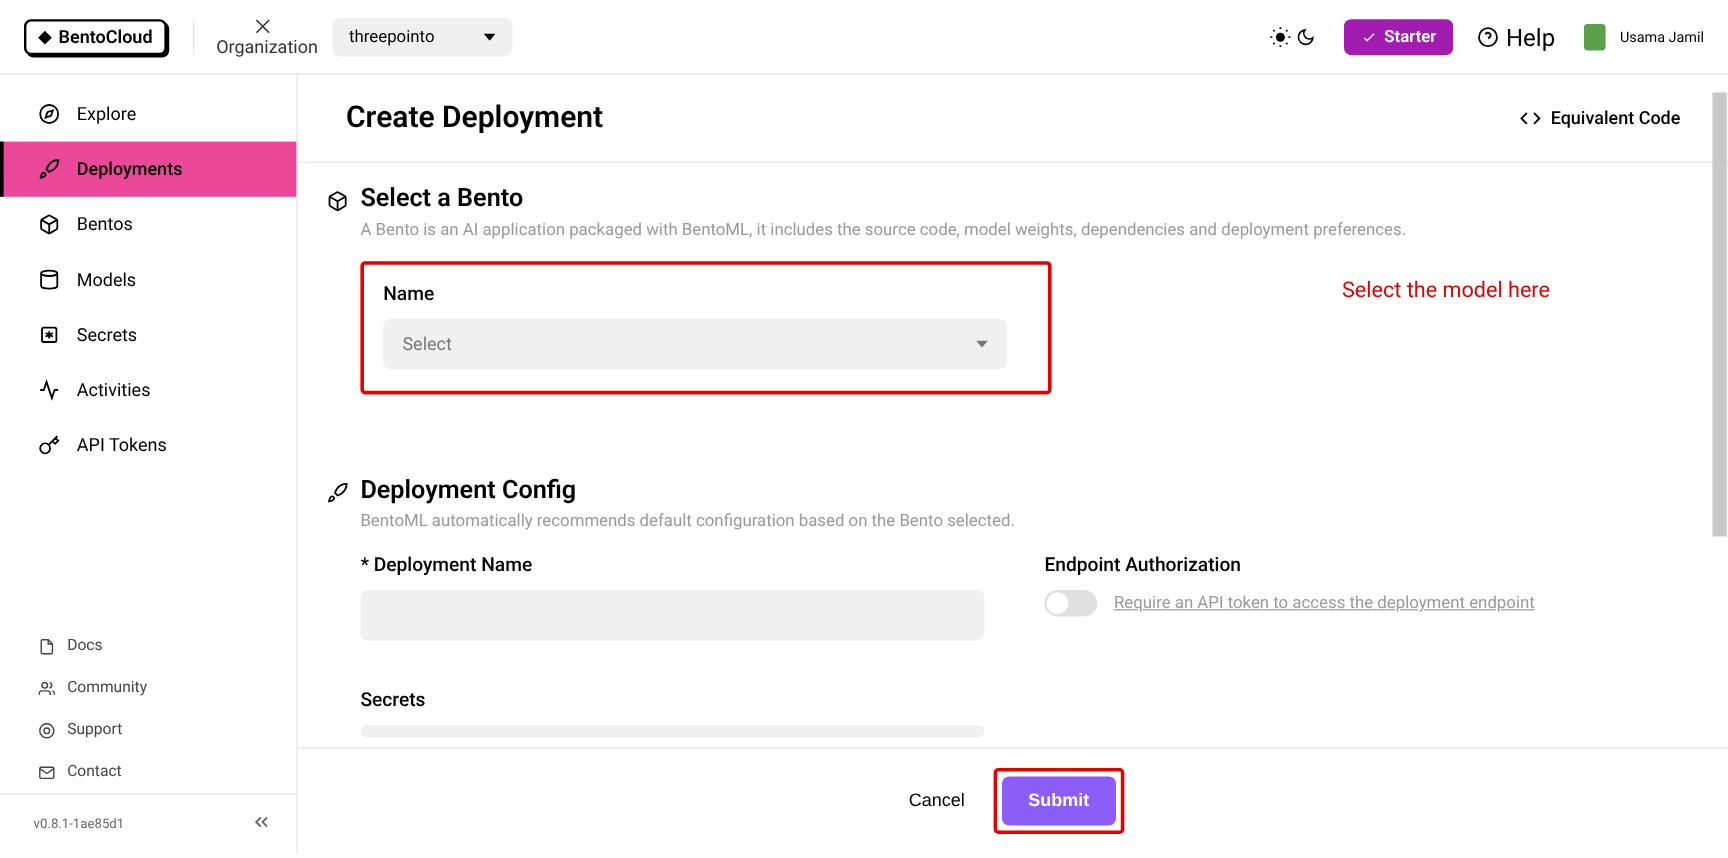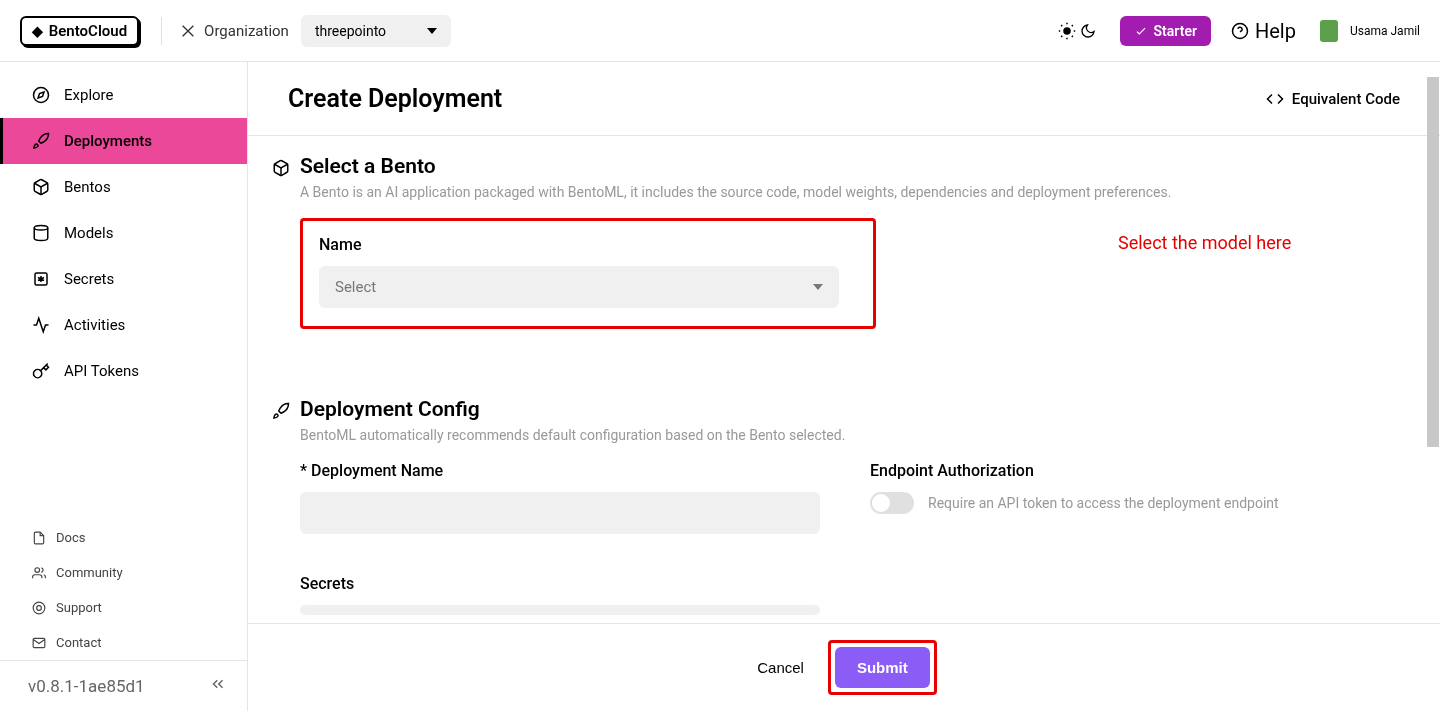--- a/index.html
+++ b/index.html
@@ -1,40 +1,40 @@
 <!DOCTYPE html>
 <html><head>
 <meta charset="utf-8">
 <style>
 * { box-sizing: border-box; margin: 0; padding: 0; }
 body { font-family: -apple-system, BlinkMacSystemFont, "Segoe UI", Roboto, sans-serif; background: #fff; color: #000; width: 1440px; height: 715px; overflow: hidden; }
 .top-bar { display: flex; align-items: center; height: 62px; padding: 0 20px; border-bottom: 1px solid #e5e5e5; }
 .logo-box { display: flex; align-items: center; border: 2px solid #000; border-radius: 6px; padding: 4px 10px; font-weight: 600; font-size: 15px; background: #fff; box-shadow: 2px 2px 0 #000; }
 .logo-box .icon { margin-right: 6px; font-size: 14px; }
 .vdiv { width: 1px; height: 28px; background: #e0e0e0; margin: 0 18px 0 22px; }
-.org-label { display: flex; align-items: center; font-size: 15px; color: #333; margin-right: 12px; }
+.org-label { display: flex; align-items: center; font-size: 15px; color: #333; margin-right: 12px; flex-direction: column; }
 .org-label svg { margin-right: 8px; }
 .org-select { display: flex; align-items: center; background: #f0f0f0; border-radius: 6px; padding: 8px 14px; font-size: 14px; min-width: 150px; justify-content: space-between; cursor: pointer; }
 .spacer { flex: 1; }
 .theme-circles { display: flex; align-items: center; gap: 4px; margin-right: 24px; }
 .starter-btn { display: flex; align-items: center; background: #a21caf; color: #fff; border-radius: 6px; padding: 7px 14px; font-size: 14px; font-weight: 600; margin-right: 20px; cursor: pointer; }
 .starter-btn svg { margin-right: 6px; }
 .help-link { display: flex; align-items: center; font-size: 20px; margin-right: 24px; cursor: pointer; }
 .help-link svg { margin-right: 6px; }
 .user-section { display: flex; align-items: center; font-size: 12px; cursor: pointer; }
 .avatar { width: 18px; height: 22px; background: #5da04c; border-radius: 3px; margin-right: 12px; }
 .main-layout { display: flex; height: 649px; }
 .sidebar { width: 248px; border-right: 1px solid #e5e5e5; display: flex; flex-direction: column; padding-top: 10px; }
 .nav-item { display: flex; align-items: center; padding: 14px 20px 14px 32px; font-size: 15px; cursor: pointer; }
 .nav-item.active { background: #ec4899; border-left: 3px solid #000; padding-left: 29px; font-weight: 500; }
 .nav-item svg, .nav-item .icon-slot { width: 18px; height: 18px; margin-right: 14px; flex-shrink: 0; }
 .sidebar-spacer { flex: 1; }
 .footer-item { display: flex; align-items: flex-end; padding: 10px 20px 10px 32px; font-size: 13px; color: #444; cursor: pointer; }
 .footer-item svg { width: 14px; height: 14px; margin-right: 10px; }
-.version-row { display: flex; align-items: center; justify-content: space-between; border-top: 1px solid #e5e5e5; padding: 14px 20px 14px 28px; font-size: 17px; color: #666; }
+.version-row { display: flex; align-items: center; justify-content: space-between; border-top: 1px solid #e5e5e5; padding: 14px 20px 14px 28px; font-size: 11px; color: #666; }
 .collapse-icon { cursor: pointer; }
 .content { flex: 1; display: flex; flex-direction: column; position: relative; }
 .content-scroll { flex: 1; overflow-y: scroll; padding: 0 0 20px 0; }
 .page-header { display: flex; align-items: center; justify-content: space-between; padding: 22px 40px 22px 40px; border-bottom: 1px solid #e5e5e5; }
 .page-title { font-size: 25px; font-weight: 600; }
 .equiv-code { display: flex; align-items: center; font-size: 15px; font-weight: 500; cursor: pointer; }
 .equiv-code svg { margin-right: 8px; }
 .section { padding: 18px 40px 0 24px; }
 .section-head { display: flex; align-items: flex-start; }
 .section-head svg { margin-top: 5px; margin-right: 10px; flex-shrink: 0; }
@@ -46,21 +46,21 @@
 .highlight-box { border: 3px solid #e60000; border-radius: 4px; padding: 14px 16px 18px 16px; margin-top: 18px; margin-left: 28px; width: 576px; position: relative; }
 .highlight-box .form-label { margin-left: 0; }
 .annotation { position: absolute; left: 870px; top: 170px; color: #e60000; font-size: 18px; }
 .two-col { display: flex; gap: 40px; margin-left: 28px; margin-top: 18px; }
 .col { flex: 1; }
 .req-label { font-size: 16px; font-weight: 500; margin-bottom: 12px; }
 .text-input { width: 520px; height: 42px; background: #f0f0f0; border: none; border-radius: 6px; padding: 0 14px; font-size: 15px; }
 .toggle-row { display: flex; align-items: center; margin-top: 12px; }
 .toggle { width: 44px; height: 22px; background: #e0e0e0; border-radius: 11px; position: relative; margin-right: 14px; cursor: pointer; }
 .toggle-knob { width: 18px; height: 18px; background: #fff; border-radius: 50%; position: absolute; top: 2px; left: 2px; }
-.toggle-desc { font-size: 14px; color: #999; }
+.toggle-desc { font-size: 14px; color: #999; text-decoration: underline; }
 .footer-bar { display: flex; align-items: center; justify-content: center; padding: 16px 28px; border-top: 1px solid #e5e5e5; gap: 18px; }
 .cancel-btn { font-size: 15px; background: none; border: none; cursor: pointer; padding: 10px 6px; }
 .submit-btn { background: #8b5cf6; color: #fff; border: none; border-radius: 6px; padding: 12px 22px; font-size: 15px; font-weight: 600; cursor: pointer; }
 .submit-highlight { border: 3px solid #e60000; border-radius: 4px; padding: 4px; }
 .scroll-track { position: absolute; right: 0; top: 0; width: 14px; height: 100%; }
 .scroll-thumb { position: absolute; width: 12px; background: #c8c8c8; border-radius: 0; left: 1px; }
 </style>
 </head>
 <body>
 

